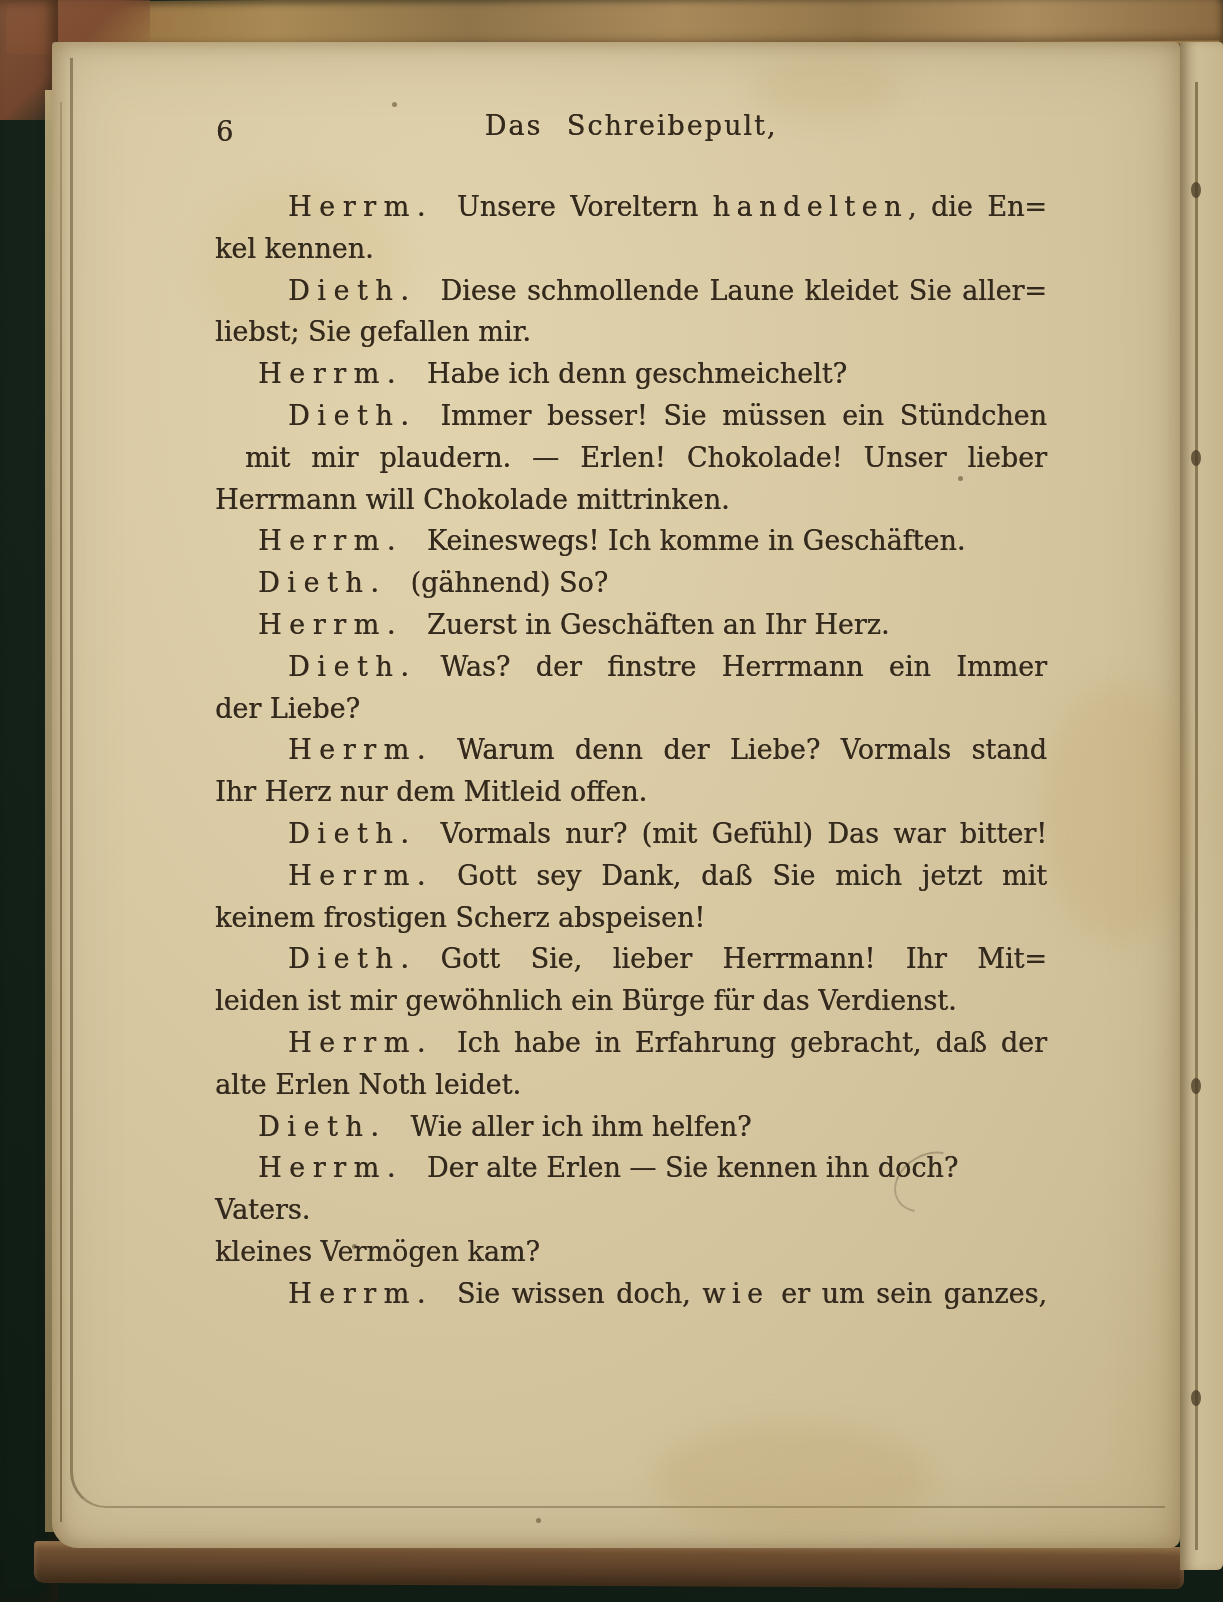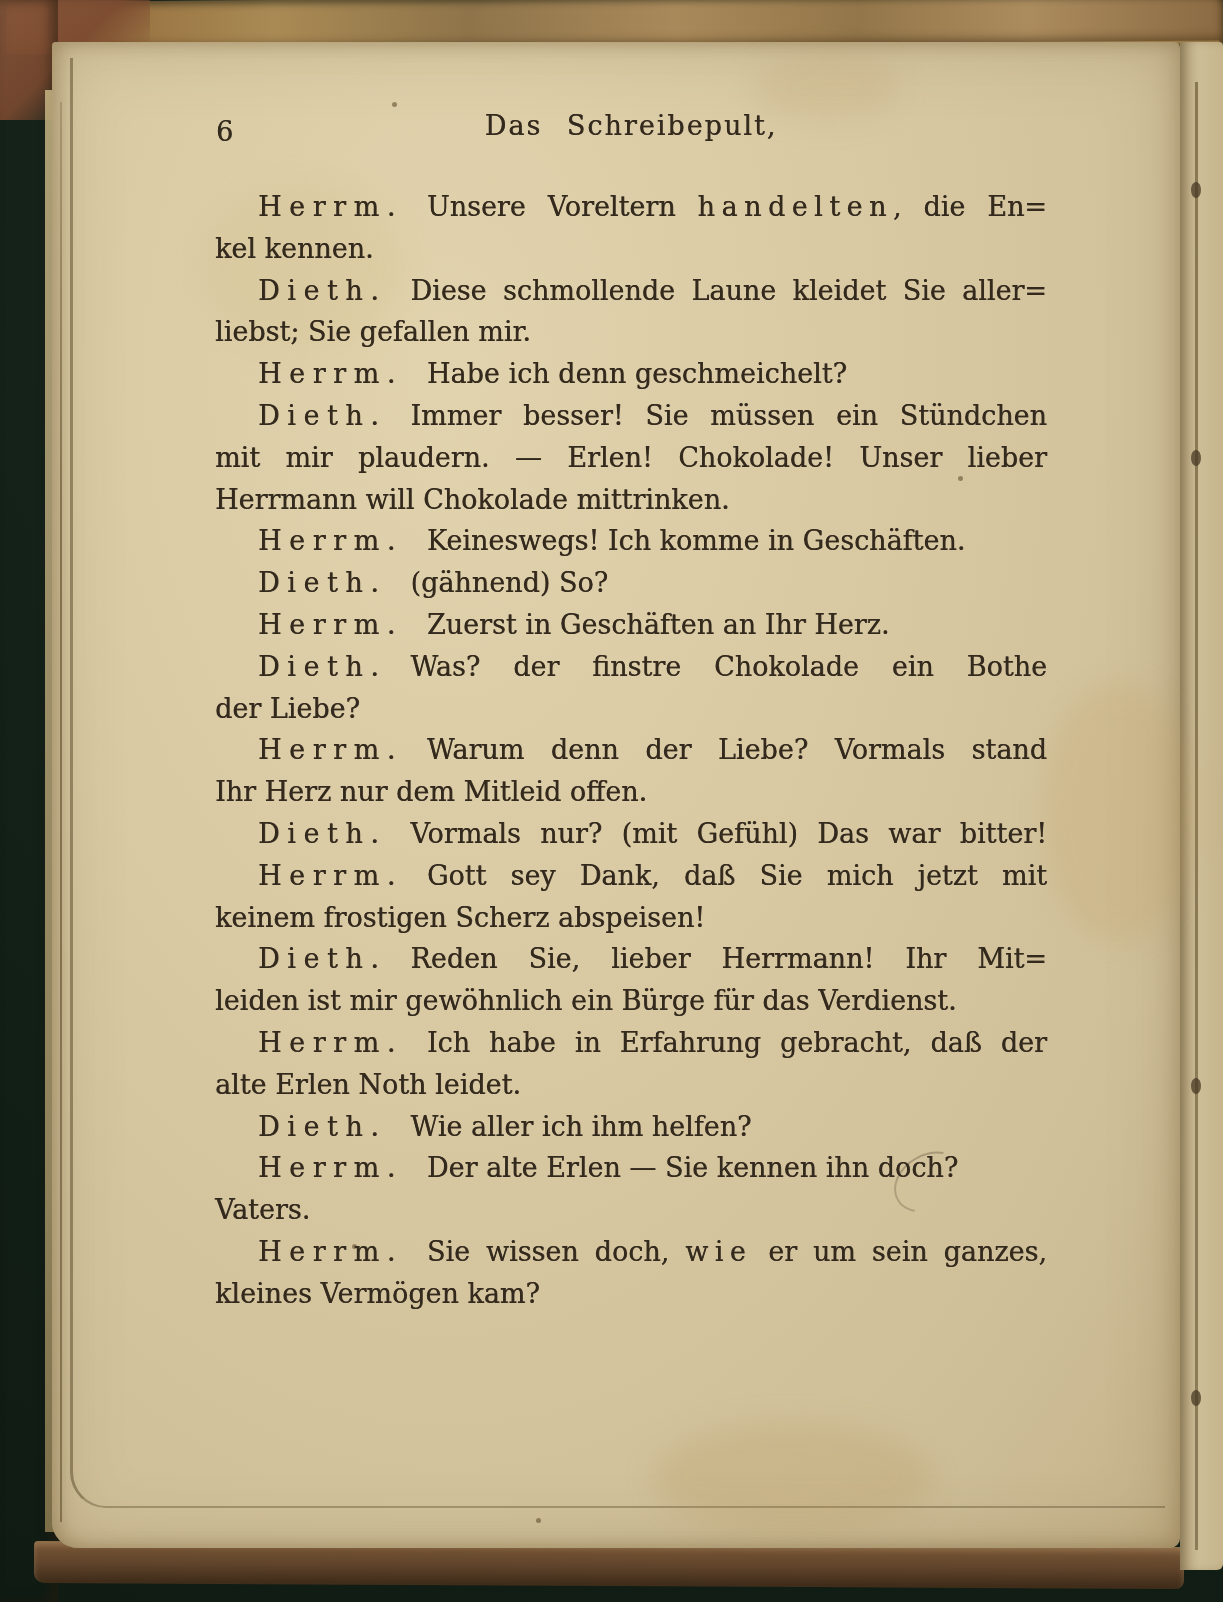--- a/index.html
+++ b/index.html
@@ -68,21 +68,21 @@
   .speck{position:absolute;width:5px;height:5px;border-radius:50%;background:rgba(90,70,40,.55);}
 
   
   .ink{color:#33291d;text-shadow:0.4px 0 0 rgba(51,41,29,.8);}
   .pagenum{left:164px;top:74px;font-size:27px;}
   .header{left:163px;top:68px;width:832px;text-align:center;font-size:27px;
     letter-spacing:2px;word-spacing:14px;}
   .textblock{left:163px;top:144px;width:832px;font-size:27px;line-height:41.8px;}
   .ln{height:41.8px;overflow:visible;text-align:left;}
   .ln.i{padding-left:43px;}
-  .ln.j{text-align:justify;text-align-last:justify;}
+  .ln.j{text-align:justify;text-align-last:justify;margin-left:30px;}
   .sp{letter-spacing:.28em;}
   .sp:not(:empty){margin-right:24px;}
   .em{letter-spacing:.24em;}
   .smudge{left:840px;top:1112px;width:70px;height:52px;border:2px solid rgba(70,58,34,.3);
     border-color:rgba(70,58,34,.3) transparent transparent rgba(70,58,34,.25);
     border-radius:50%;transform:rotate(-30deg);}
 </style>
 </head>
 <body>
 
@@ -120,30 +120,30 @@
     <div class="ln"><span class="sp"></span><span>kel kennen.</span></div>
     <div class="ln i j"><span class="sp">Dieth.</span><span>Diese schmollende Laune kleidet Sie aller=</span></div>
     <div class="ln"><span class="sp"></span><span>liebst; Sie gefallen mir.</span></div>
     <div class="ln i"><span class="sp">Herrm.</span><span>Habe ich denn geschmeichelt?</span></div>
     <div class="ln i j"><span class="sp">Dieth.</span><span>Immer besser! Sie müssen ein Stündchen</span></div>
     <div class="ln j"><span class="sp"></span><span>mit mir plaudern. — Erlen! Chokolade! Unser lieber</span></div>
     <div class="ln"><span class="sp"></span><span>Herrmann will Chokolade mittrinken.</span></div>
     <div class="ln i"><span class="sp">Herrm.</span><span>Keineswegs! Ich komme in Geschäften.</span></div>
     <div class="ln i"><span class="sp">Dieth.</span><span>(gähnend) So?</span></div>
     <div class="ln i"><span class="sp">Herrm.</span><span>Zuerst in Geschäften an Ihr Herz.</span></div>
-    <div class="ln i j"><span class="sp">Dieth.</span><span>Was? der finstre Chokolade ein Bothe</span></div>
+    <div class="ln i j"><span class="sp">Dieth.</span><span>Was? der finstre Herrmann ein Immer</span></div>
     <div class="ln"><span class="sp"></span><span>der Liebe?</span></div>
     <div class="ln i j"><span class="sp">Herrm.</span><span>Warum denn der Liebe? Vormals stand</span></div>
     <div class="ln"><span class="sp"></span><span>Ihr Herz nur dem Mitleid offen.</span></div>
     <div class="ln i j"><span class="sp">Dieth.</span><span>Vormals nur? (mit Gefühl) Das war bitter!</span></div>
     <div class="ln i j"><span class="sp">Herrm.</span><span>Gott sey Dank, daß Sie mich jetzt mit</span></div>
     <div class="ln"><span class="sp"></span><span>keinem frostigen Scherz abspeisen!</span></div>
-    <div class="ln i j"><span class="sp">Dieth.</span><span>Reden Sie, lieber Herrmann! Ihr Mit=</span></div>
+    <div class="ln i j"><span class="sp">Dieth.</span><span>Gott Sie, lieber Herrmann! Ihr Mit=</span></div>
     <div class="ln"><span class="sp"></span><span>leiden ist mir gewöhnlich ein Bürge für das Verdienst.</span></div>
     <div class="ln i j"><span class="sp">Herrm.</span><span>Ich habe in Erfahrung gebracht, daß der</span></div>
     <div class="ln"><span class="sp"></span><span>alte Erlen Noth leidet.</span></div>
     <div class="ln i"><span class="sp">Dieth.</span><span>Wie aller ich ihm helfen?</span></div>
     <div class="ln i"><span class="sp">Herrm.</span><span>Der alte Erlen — Sie kennen ihn doch?</span></div>
     <div class="ln"><span class="sp"></span><span>Vaters.</span></div>
+    <div class="ln"><span class="sp"></span><span>kleines Vermögen kam?</span></div>
     <div class="ln i j"><span class="sp">Herrm.</span><span>Sie wissen doch, </span><span class="em">wie</span><span> er um sein ganzes,</span></div>
-    <div class="ln"><span class="sp"></span><span>kleines Vermögen kam?</span></div>
   </div>
 </div>
 
 </body></html>

